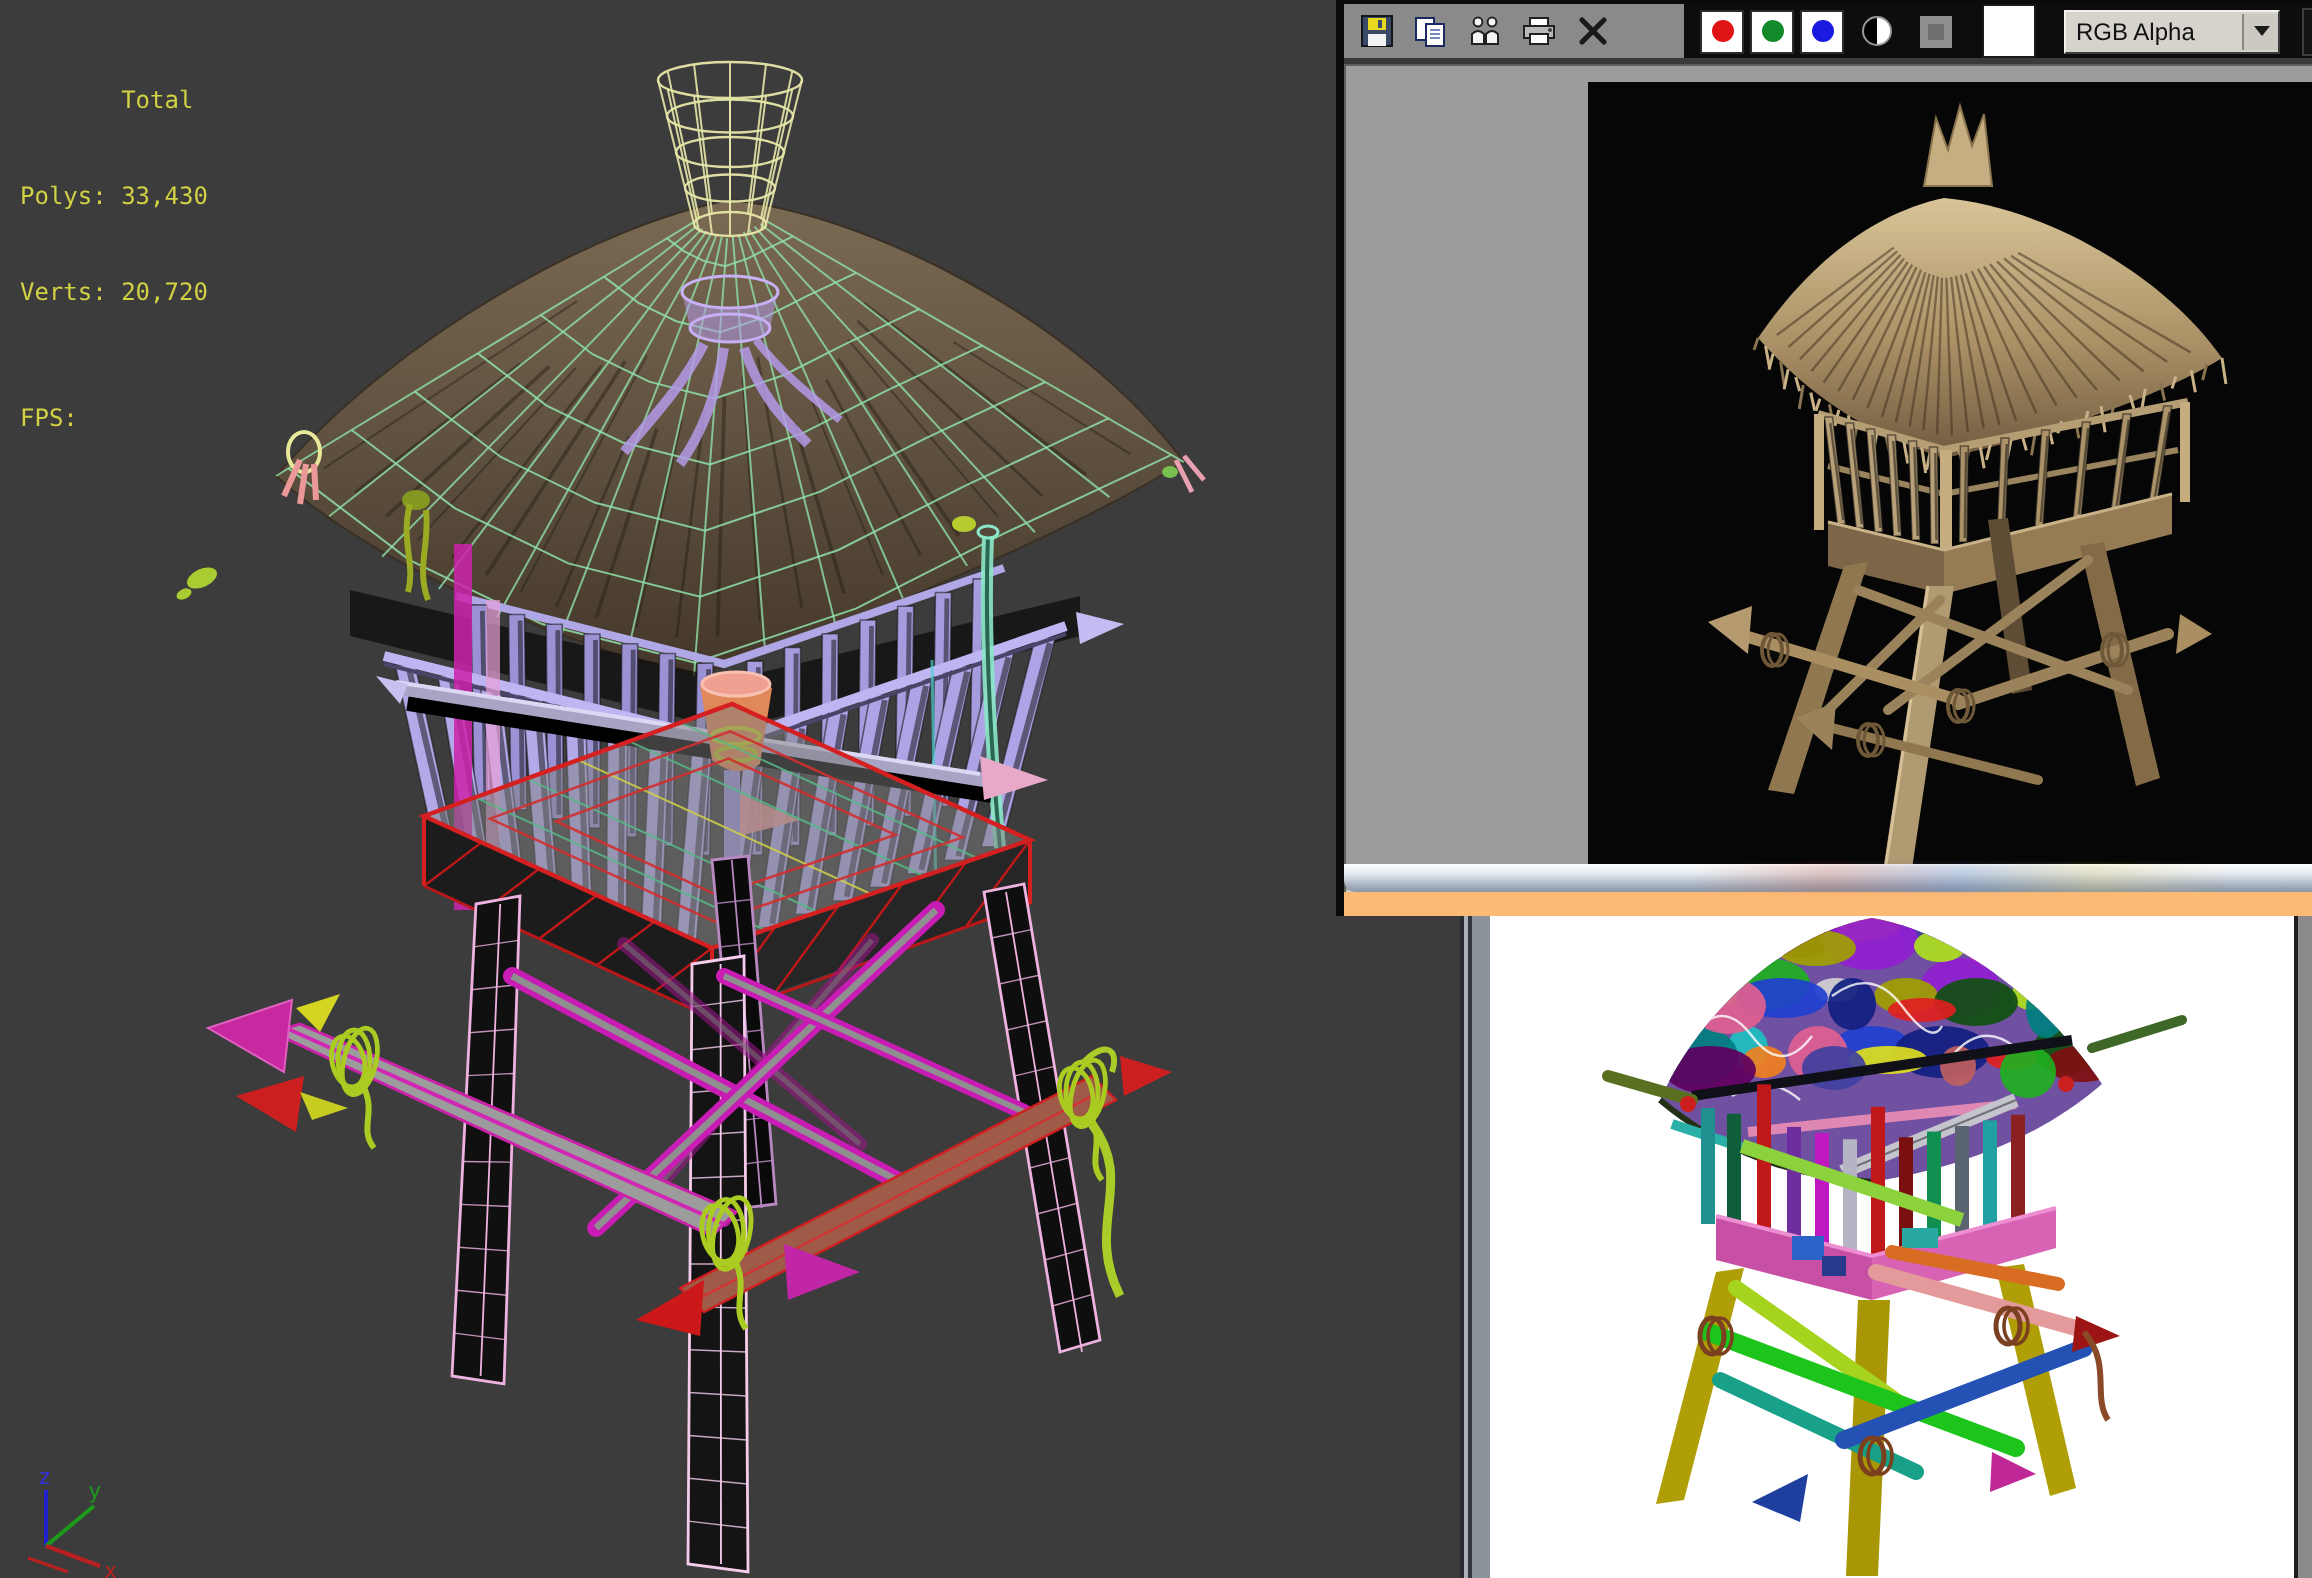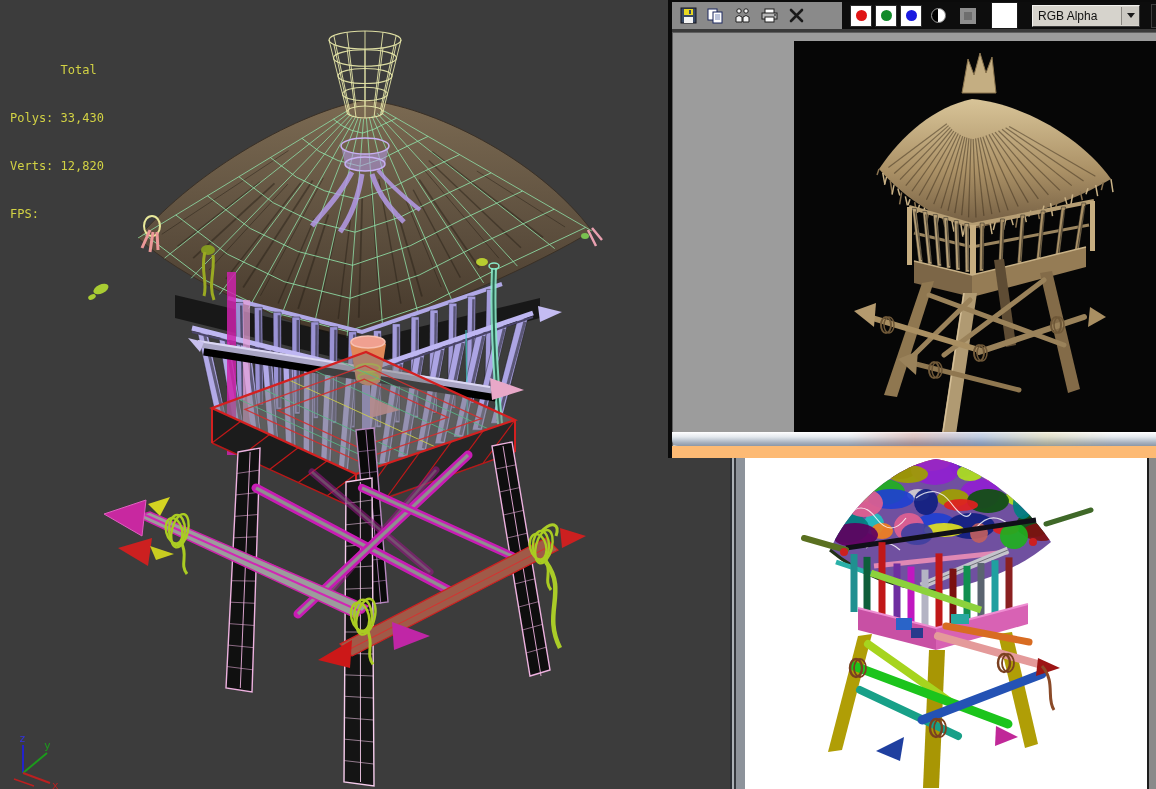--- a/index.html
+++ b/index.html
@@ -1,23 +1,23 @@
 <!DOCTYPE html>
 <html><head>
 <meta charset="utf-8">
 <style>
   html,body{margin:0;padding:0;background:#222;}
   .stage{position:relative;width:1156px;height:789px;overflow:hidden;background:#3c3c3c;
          font-family:"Liberation Sans",sans-serif;}
   
   .vp-svg{position:absolute;left:0;top:0;}
-  .stats{position:absolute;left:10px;top:30px;color:#d2d244;
+  .stats{position:absolute;left:10px;top:10px;color:#d2d244;
          font-family:"DejaVu Sans Mono",monospace;font-size:12px;line-height:16px;white-space:pre;}
   .stats .indent{padding-left:7ch;}
-  .stats .fps{}
+  .stats .fps{margin-top:15px;}
   
   .rfw{position:absolute;left:668px;top:0;width:592px;height:458px;
        border-left:4px solid #0b0b0b;border-top:2px solid #0b0b0b;box-sizing:border-box;
        background:#fdba74;}
   .rfw-toolbar{position:relative;height:27px;background:#8a8a8a;border-bottom:3px solid #3a3a3a;
                display:flex;align-items:center;overflow:hidden;}
   .rfw-toolbar .dark{position:absolute;left:170px;top:0;right:0;bottom:0;background:#0d0d0d;}
   .tb-left{display:flex;align-items:center;gap:7px;padding-left:6px;position:relative;}
   .tb-right{position:absolute;left:178px;top:0;right:0;bottom:0;display:flex;align-items:center;gap:3px;}
   .tbtn{width:20px;height:20px;display:flex;align-items:center;justify-content:center;cursor:pointer;}
@@ -389,21 +389,21 @@
       <line x1="14" y1="779" x2="34" y2="786" stroke="#bb2020" stroke-width="1.5"></line>
       <text x="19" y="742" fill="#3333dd" font-size="11" font-family="DejaVu Sans Mono, monospace">z</text>
       <text x="44" y="749" fill="#1c9a1c" font-size="11" font-family="DejaVu Sans Mono, monospace">y</text>
       <text x="52" y="789" fill="#bb2020" font-size="11" font-family="DejaVu Sans Mono, monospace">x</text>
     </g>
   </svg>
 
   <div class="stats">
     <div class="indent">Total</div>
     <div>Polys: 33,430</div>
-    <div>Verts: 12,820</div>
+    <div>Verts: 20,720</div>
     <div class="fps">FPS:</div>
   </div>
 
   <div class="rfw">
     <div class="rfw-toolbar">
       <div class="dark"></div>
       <div class="tb-left">
         <div class="tbtn">
           <svg width="17" height="17" viewBox="0 0 17 17">
             <rect x="1" y="1" width="15" height="15" fill="#3a4a66" stroke="#14141c"></rect>

